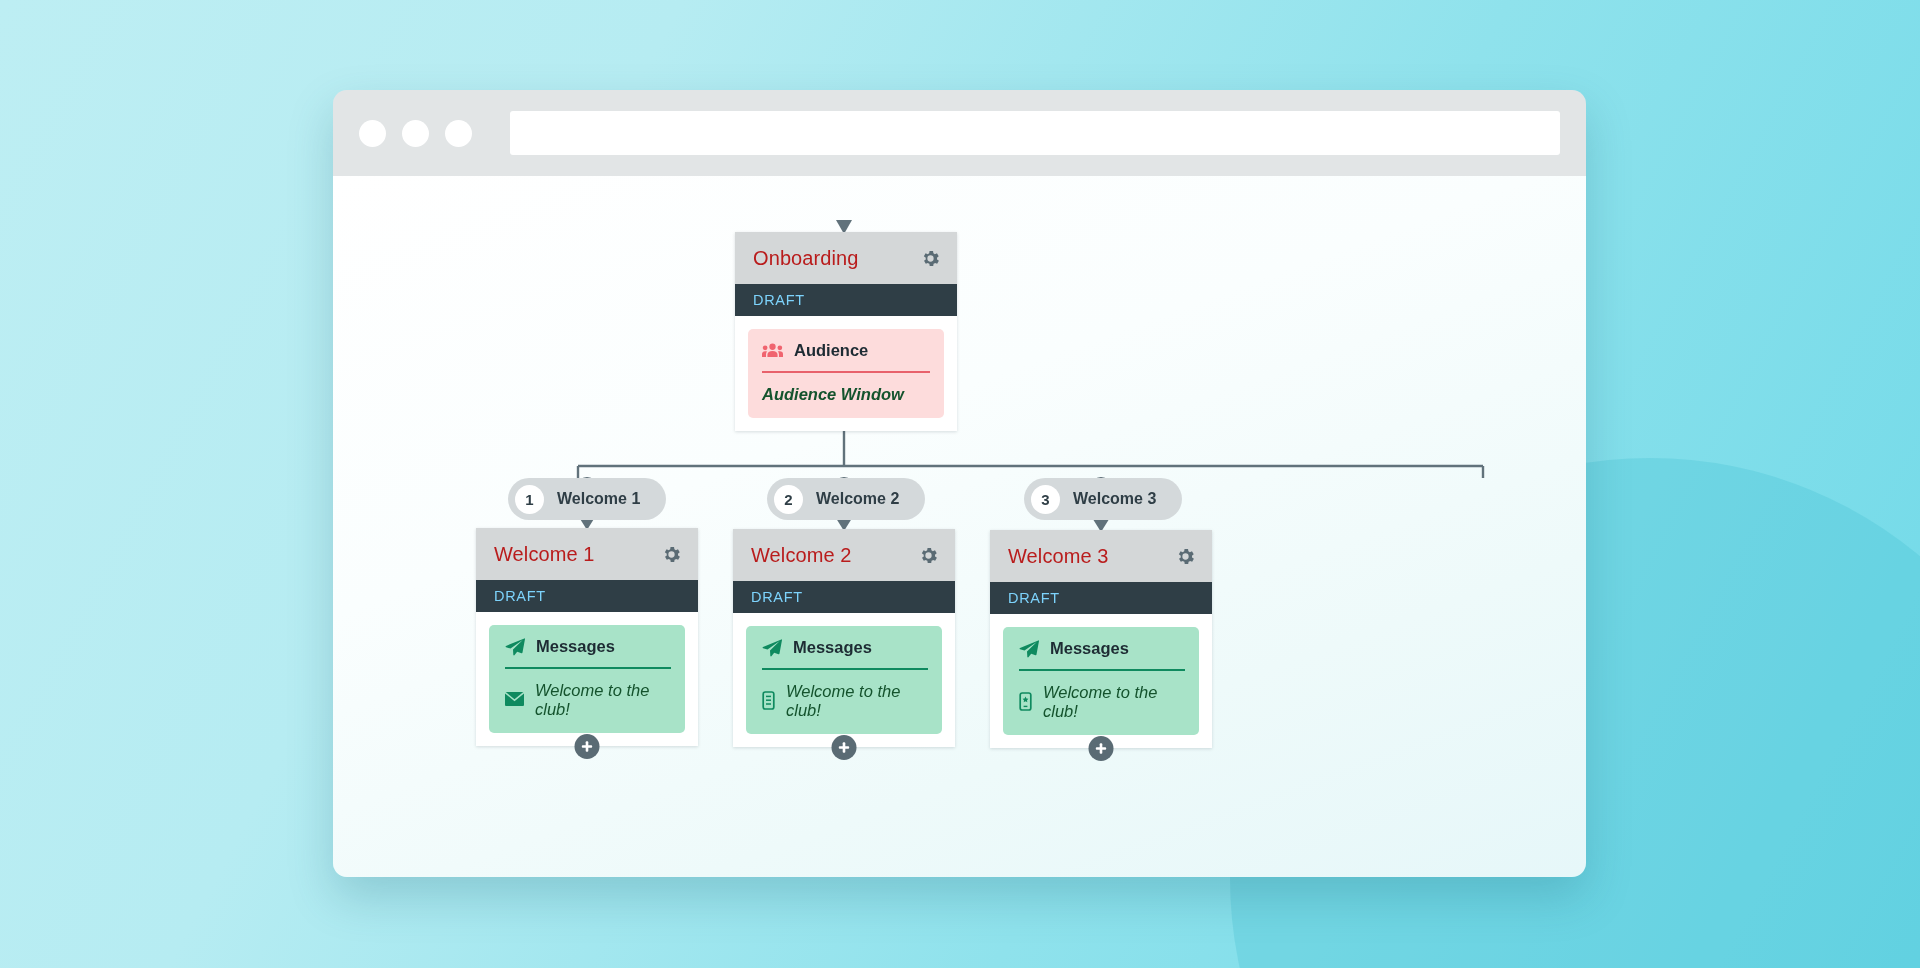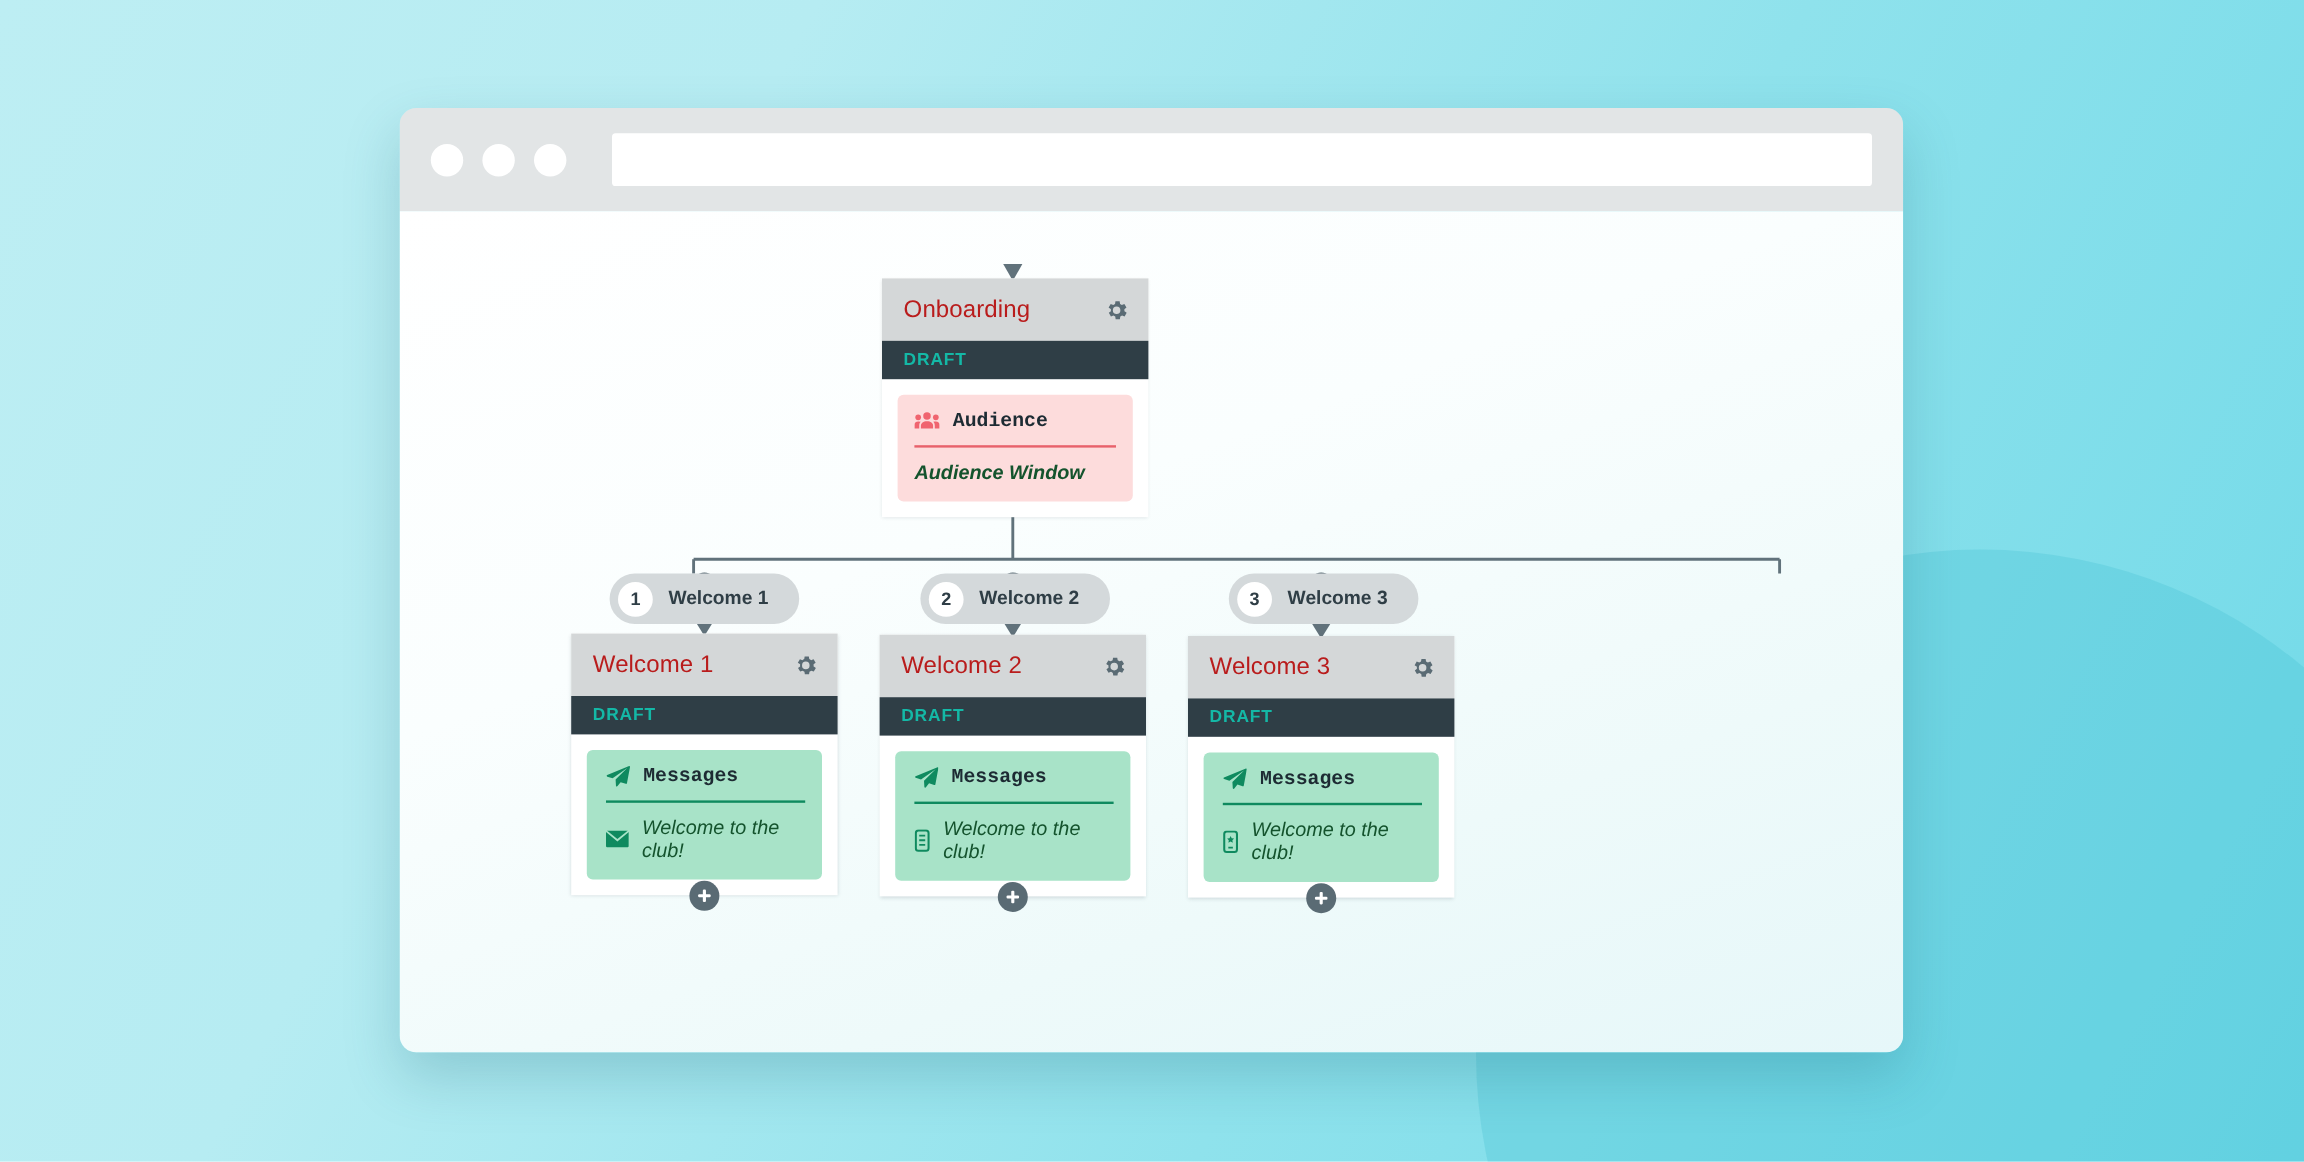--- a/index.html
+++ b/index.html
@@ -104,38 +104,37 @@
   .gear { width: 21px; height: 21px; display: block; }
 
   .status-bar {
     background: #2f3e46;
     height: 32px;
     display: flex;
     align-items: center;
     padding-left: 18px;
   }
   .status-bar span {
-    color: #14b8a6;
+    color: #7dd3fc;
     font-size: 14.5px;
-    font-weight: bold;
+    font-weight: normal;
     letter-spacing: .7px;
   }
 
   .card-body { padding: 13px; }
 
   .panel { border-radius: 5px; padding: 12px 14px 14px; }
   .panel.audience { background: #fddcdc; }
   .panel.messages { background: #a8e3c8; padding-left: 16px; }
 
   .panel-head {
     display: flex;
     align-items: center;
     gap: 11px;
     padding-bottom: 11px;
-    font-family: Liberation Mono, monospace;
   }
   .panel-head .label {
     font-size: 16.5px;
     font-weight: bold;
     color: #1d2b33;
   }
   .rule { height: 1.5px; width: 100%; }
   .rule.red { background: #e8616b; }
   .rule.green { background: #0f8a5f; }
 

